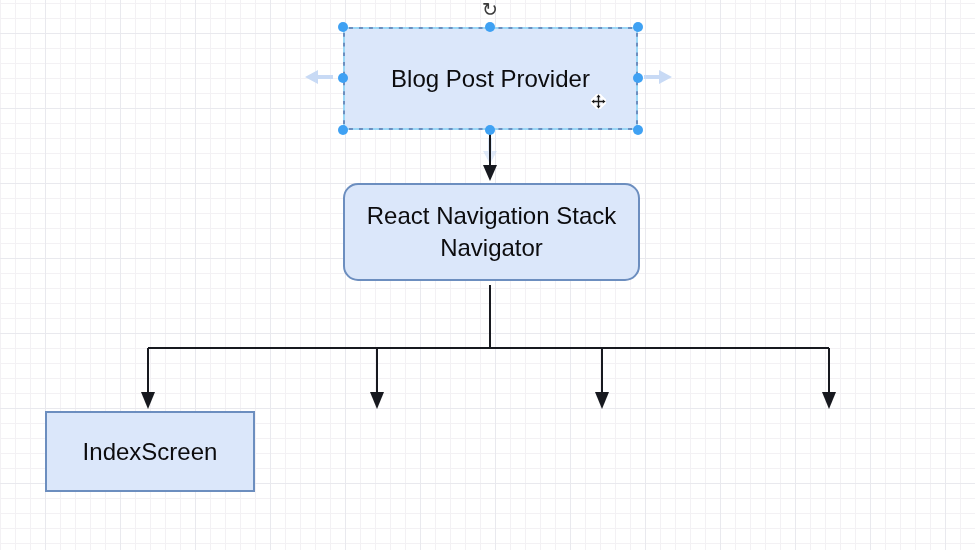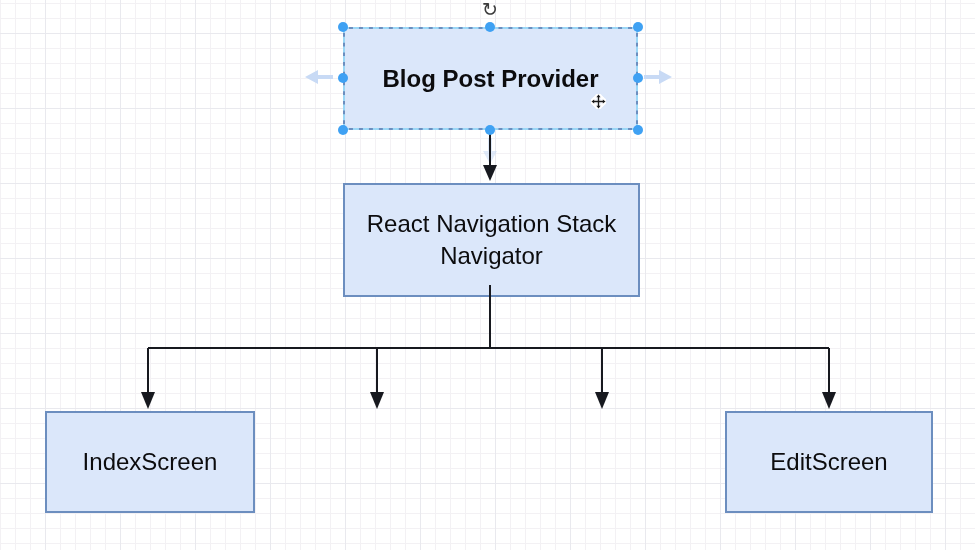--- a/index.html
+++ b/index.html
@@ -29,21 +29,21 @@
     line-height:1.32;
     padding:0 10px;
   }
   .node.selected{border-color:#6c8ebf;}
   .sel-dash{
     position:absolute;inset:-2px;
     border:2px dashed #9bd7f6;
     pointer-events:none;
   }
   .node .lbl{position:relative;z-index:2;}
-  .node.bold .lbl{font-weight:bold;}
+  .node.bold .lbl{font-weight:normal;}
   #edges{position:absolute;left:0;top:0;z-index:3;pointer-events:none;}
   .handle{
     position:absolute;z-index:5;
     width:10px;height:10px;border-radius:50%;
     background:#3fa1f3;
     transform:translate(-50%,-50%);
   }
   #rotate-handle{
     position:absolute;z-index:5;
     left:490px;top:9px;transform:translate(-50%,-50%);
@@ -91,33 +91,30 @@
       <path d="M829 348 V393" fill="none"></path>
       <polygon points="822,392 836,392 829,409" stroke="none"></polygon>
     </g>
   </svg>
 
   <div class="node selected bold" style="left:343px;top:27px;width:295px;height:103px;">
     <div class="sel-dash"></div>
     <span class="lbl">Blog Post Provider</span>
   </div>
 
-  <div class="node" style="left:343px;top:183px;width:297px;height:114px;">
+  <div class="node" style="left:343px;top:183px;width:297px;height:98px;border-radius:15px;">
     <span class="lbl">React Navigation Stack Navigator</span>
   </div>
 
-  <div class="node" style="left:45px;top:411px;width:210px;height:102px;">
+  <div class="node" style="left:45px;top:411px;width:210px;height:81px;">
     <span class="lbl">IndexScreen</span>
   </div>
 
 
 
-  <div class="node" style="left:725px;top:411px;width:208px;height:102px;">
-    <span class="lbl">EditScreen</span>
-  </div>
 
   <div class="handle" style="left:343px;top:27px;"></div>
   <div class="handle" style="left:490px;top:27px;"></div>
   <div class="handle" style="left:638px;top:27px;"></div>
   <div class="handle" style="left:343px;top:78px;"></div>
   <div class="handle" style="left:638px;top:78px;"></div>
   <div class="handle" style="left:343px;top:130px;"></div>
   <div class="handle" style="left:490px;top:130px;"></div>
   <div class="handle" style="left:638px;top:130px;"></div>
 

